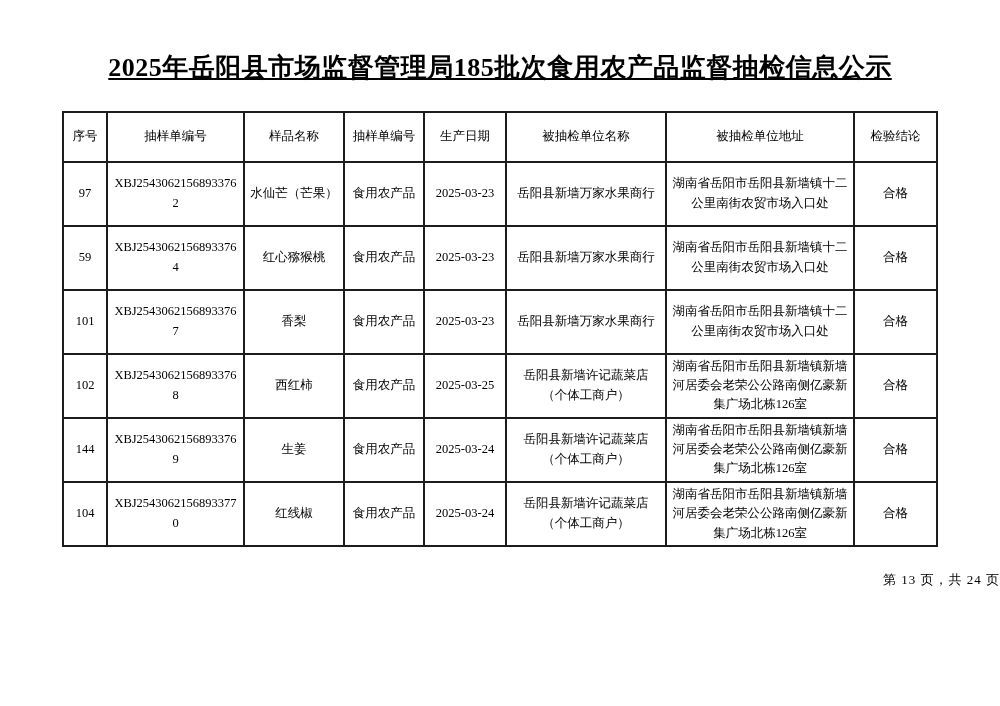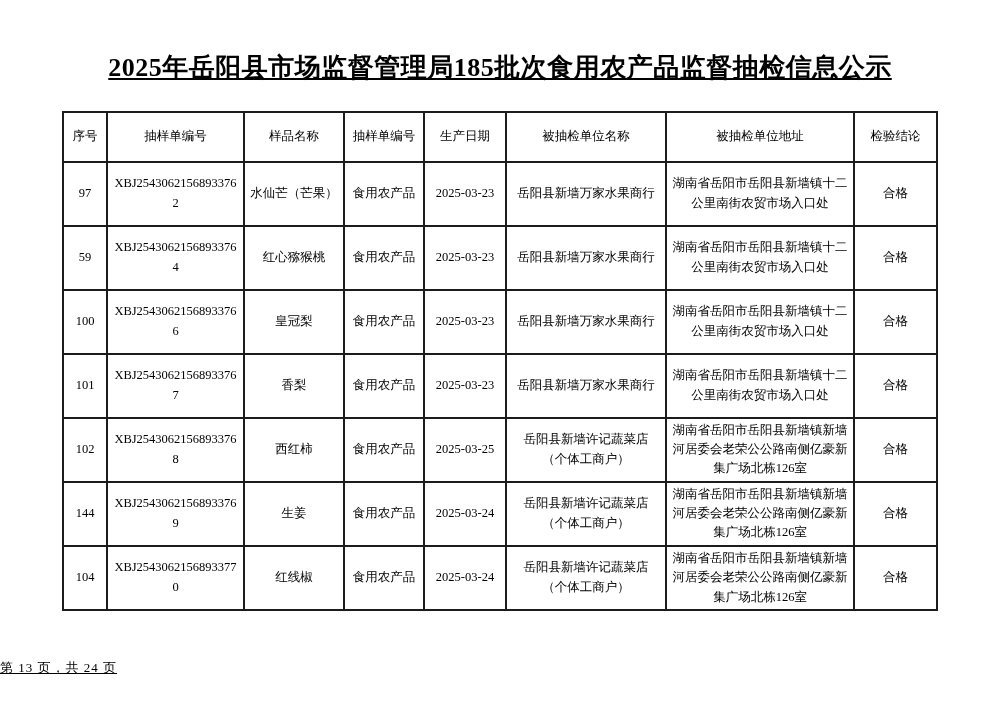--- a/index.html
+++ b/index.html
@@ -53,25 +53,24 @@
   
   .col-0 { width: 44px;  }
   .col-1 { width: 137px; }
   .col-2 { width: 100px; }
   .col-3 { width: 80px;  }
   .col-4 { width: 82px;  }
   .col-5 { width: 160px; }
   .col-6 { width: 188px; }
   .col-7 { width: 83px;  }
   .footer {
-    margin-top: 48px;
-    text-align: left;
+    margin-top: 24px;
+    text-align: right;
     font-size: 13px;
     letter-spacing: 1px;
-    text-decoration: underline;
   }
 </style>
 </head>
 <body>
 
 <div class="page">
 
   <h1 class="title">2025年岳阳县市场监督管理局185批次食用农产品监督抽检信息公示</h1>
 
   <table class="report-table">
@@ -112,30 +111,20 @@
           <td>59</td>
           <td>XBJ25430621568933764</td>
           <td>红心猕猴桃</td>
           <td>食用农产品</td>
           <td>2025-03-23</td>
           <td>岳阳县新墙万家水果商行</td>
           <td>湖南省岳阳市岳阳县新墙镇十二公里南街农贸市场入口处</td>
           <td>合格</td>
         </tr>
         <tr>
-          <td>100</td>
-          <td>XBJ25430621568933766</td>
-          <td>皇冠梨</td>
-          <td>食用农产品</td>
-          <td>2025-03-23</td>
-          <td>岳阳县新墙万家水果商行</td>
-          <td>湖南省岳阳市岳阳县新墙镇十二公里南街农贸市场入口处</td>
-          <td>合格</td>
-        </tr>
-        <tr>
           <td>101</td>
           <td>XBJ25430621568933767</td>
           <td>香梨</td>
           <td>食用农产品</td>
           <td>2025-03-23</td>
           <td>岳阳县新墙万家水果商行</td>
           <td>湖南省岳阳市岳阳县新墙镇十二公里南街农贸市场入口处</td>
           <td>合格</td>
         </tr>
         <tr>

